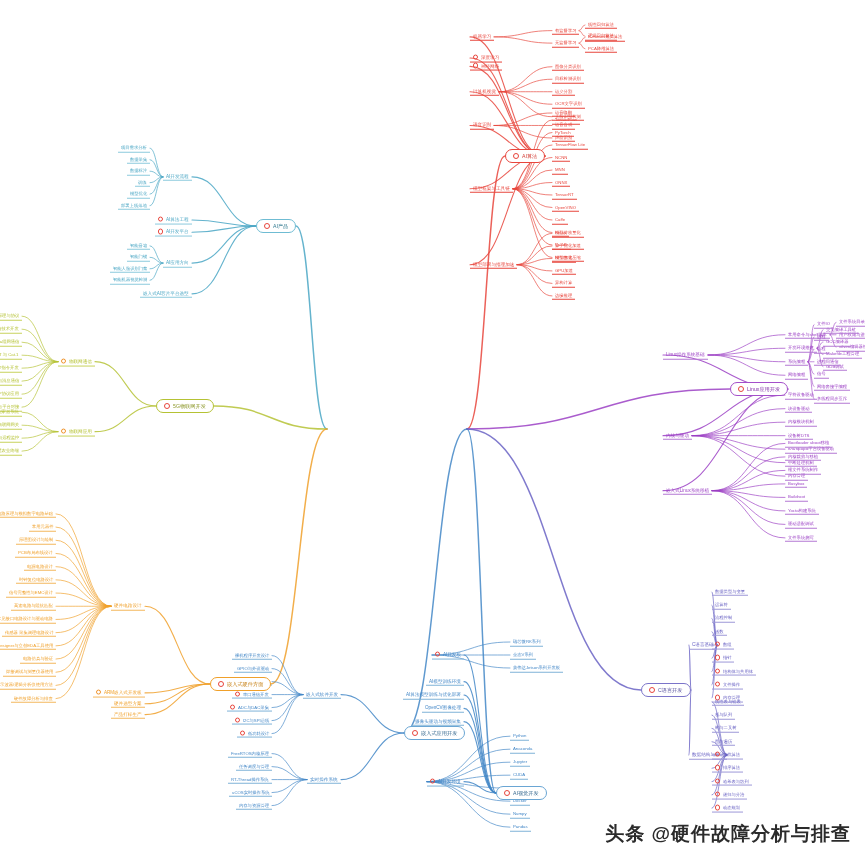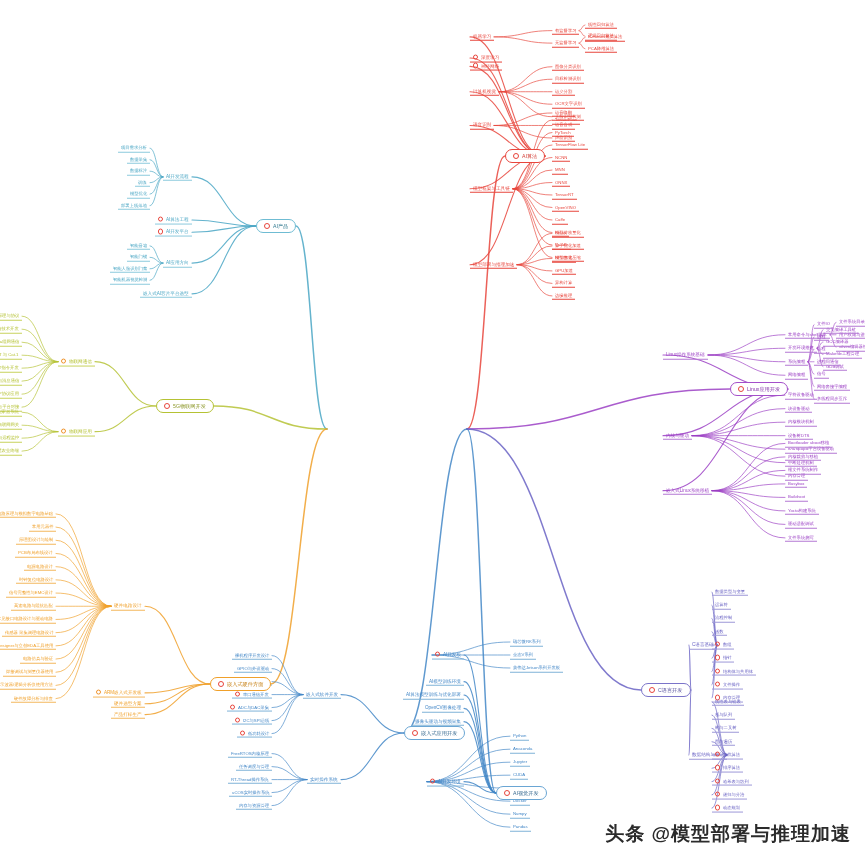--- a/index.html
+++ b/index.html
@@ -848,14 +848,14 @@
       </div>
       <div class="node leaf c-indigo" style="top: 794.9px; left: 712px;">
         <span class="bdot dot-red"></span>
         <span>递归与分治</span>
       </div>
       <div class="node leaf c-indigo" style="top: 808.2px; left: 712px;">
         <span class="bdot dot-red"></span>
         <span>动态规划</span>
       </div>
     </div>
-  <div id="watermark">头条 @模型部署与推理加速</div>
+  <div id="watermark">头条 @硬件故障分析与排查</div>
 </div>
 
 </body></html>

